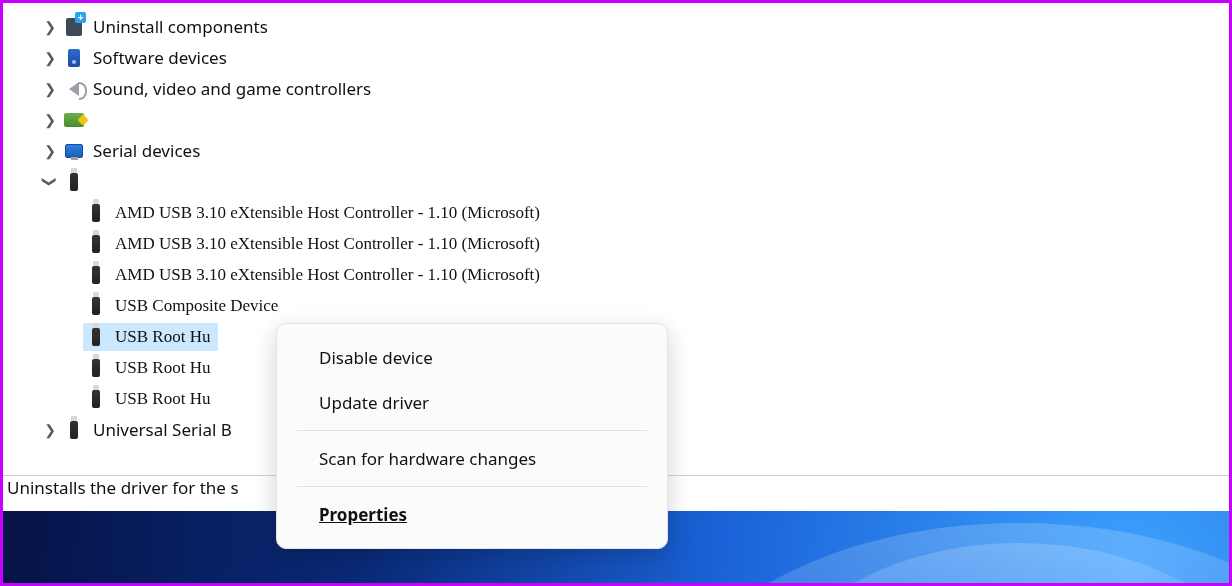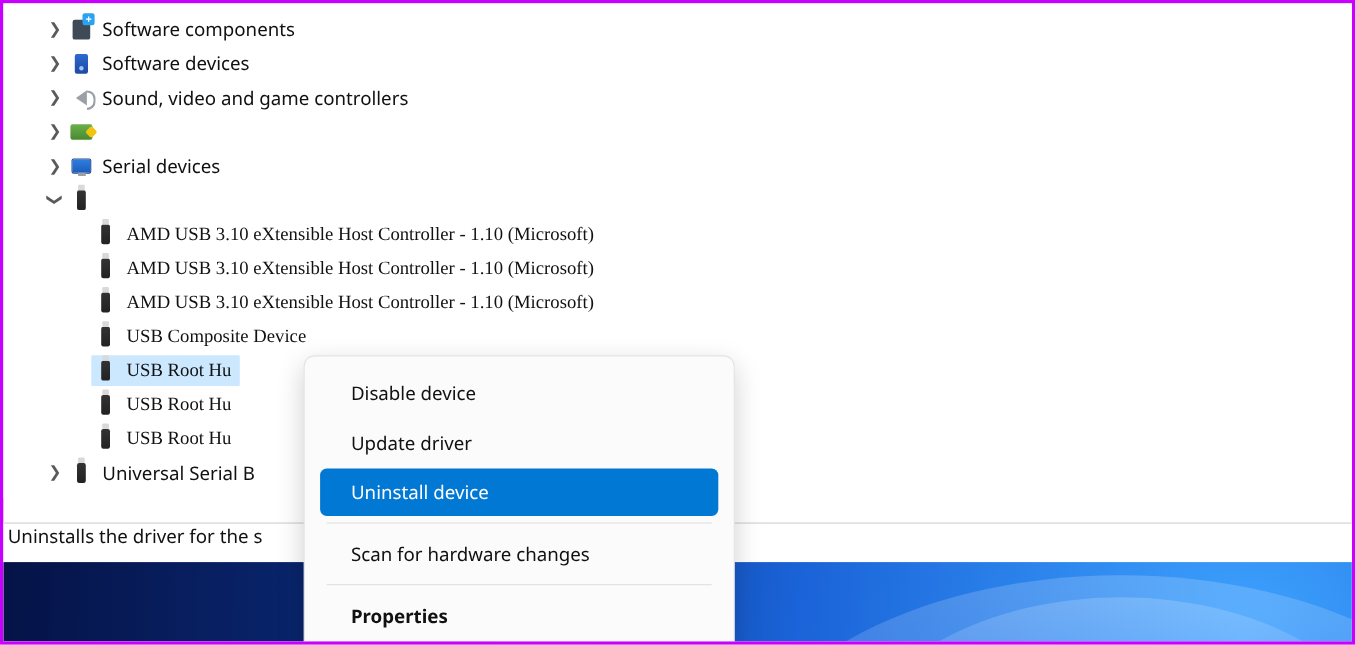--- a/index.html
+++ b/index.html
@@ -101,21 +101,21 @@
 }
 .menu-item.highlight {
   background: #0078d4;
   color: #fff;
 }
 .menu-sep {
   height: 1px;
   background: #e0e0e0;
   margin: 6px 20px;
 }
-.menu-item.bold { font-weight: 700; }
+.menu-item.bold { font-weight: 700; text-decoration: underline; }
 
 
 .icon-usb {
   width: 8px; height: 18px;
   background: linear-gradient(#333,#222);
   border-radius: 2px;
   position: relative;
 }
 .icon-usb::before {
   content: ""; position: absolute; top: -5px; left: 1px;
@@ -173,21 +173,21 @@
 </head>
 <body>
 
 <div class="tree-area">
 
   <div class="tree-row">
     <span class="chevron">❯</span>
     <span class="icon-slot">
         <span class="icon-sw-comp"></span>
       </span>
-    <span class="label">Software components</span>
+    <span class="label">Uninstall components</span>
   </div>
 
   <div class="tree-row">
     <span class="chevron">❯</span>
     <span class="icon-slot">
         <span class="icon-sw-dev"></span>
       </span>
     <span class="label">Software devices</span>
   </div>
 
@@ -280,18 +280,17 @@
 
 <div class="status-bar">
   <span>Uninstalls the driver for the s</span>
 </div>
 
 <div class="desktop-bg"></div>
 
 <div class="context-menu">
   <div class="menu-item">Disable device</div>
   <div class="menu-item">Update driver</div>
-  <div class="menu-item highlight">Uninstall device</div>
   <div class="menu-sep"></div>
   <div class="menu-item">Scan for hardware changes</div>
   <div class="menu-sep"></div>
   <div class="menu-item bold">Properties</div>
 </div>
 
 </body></html>

